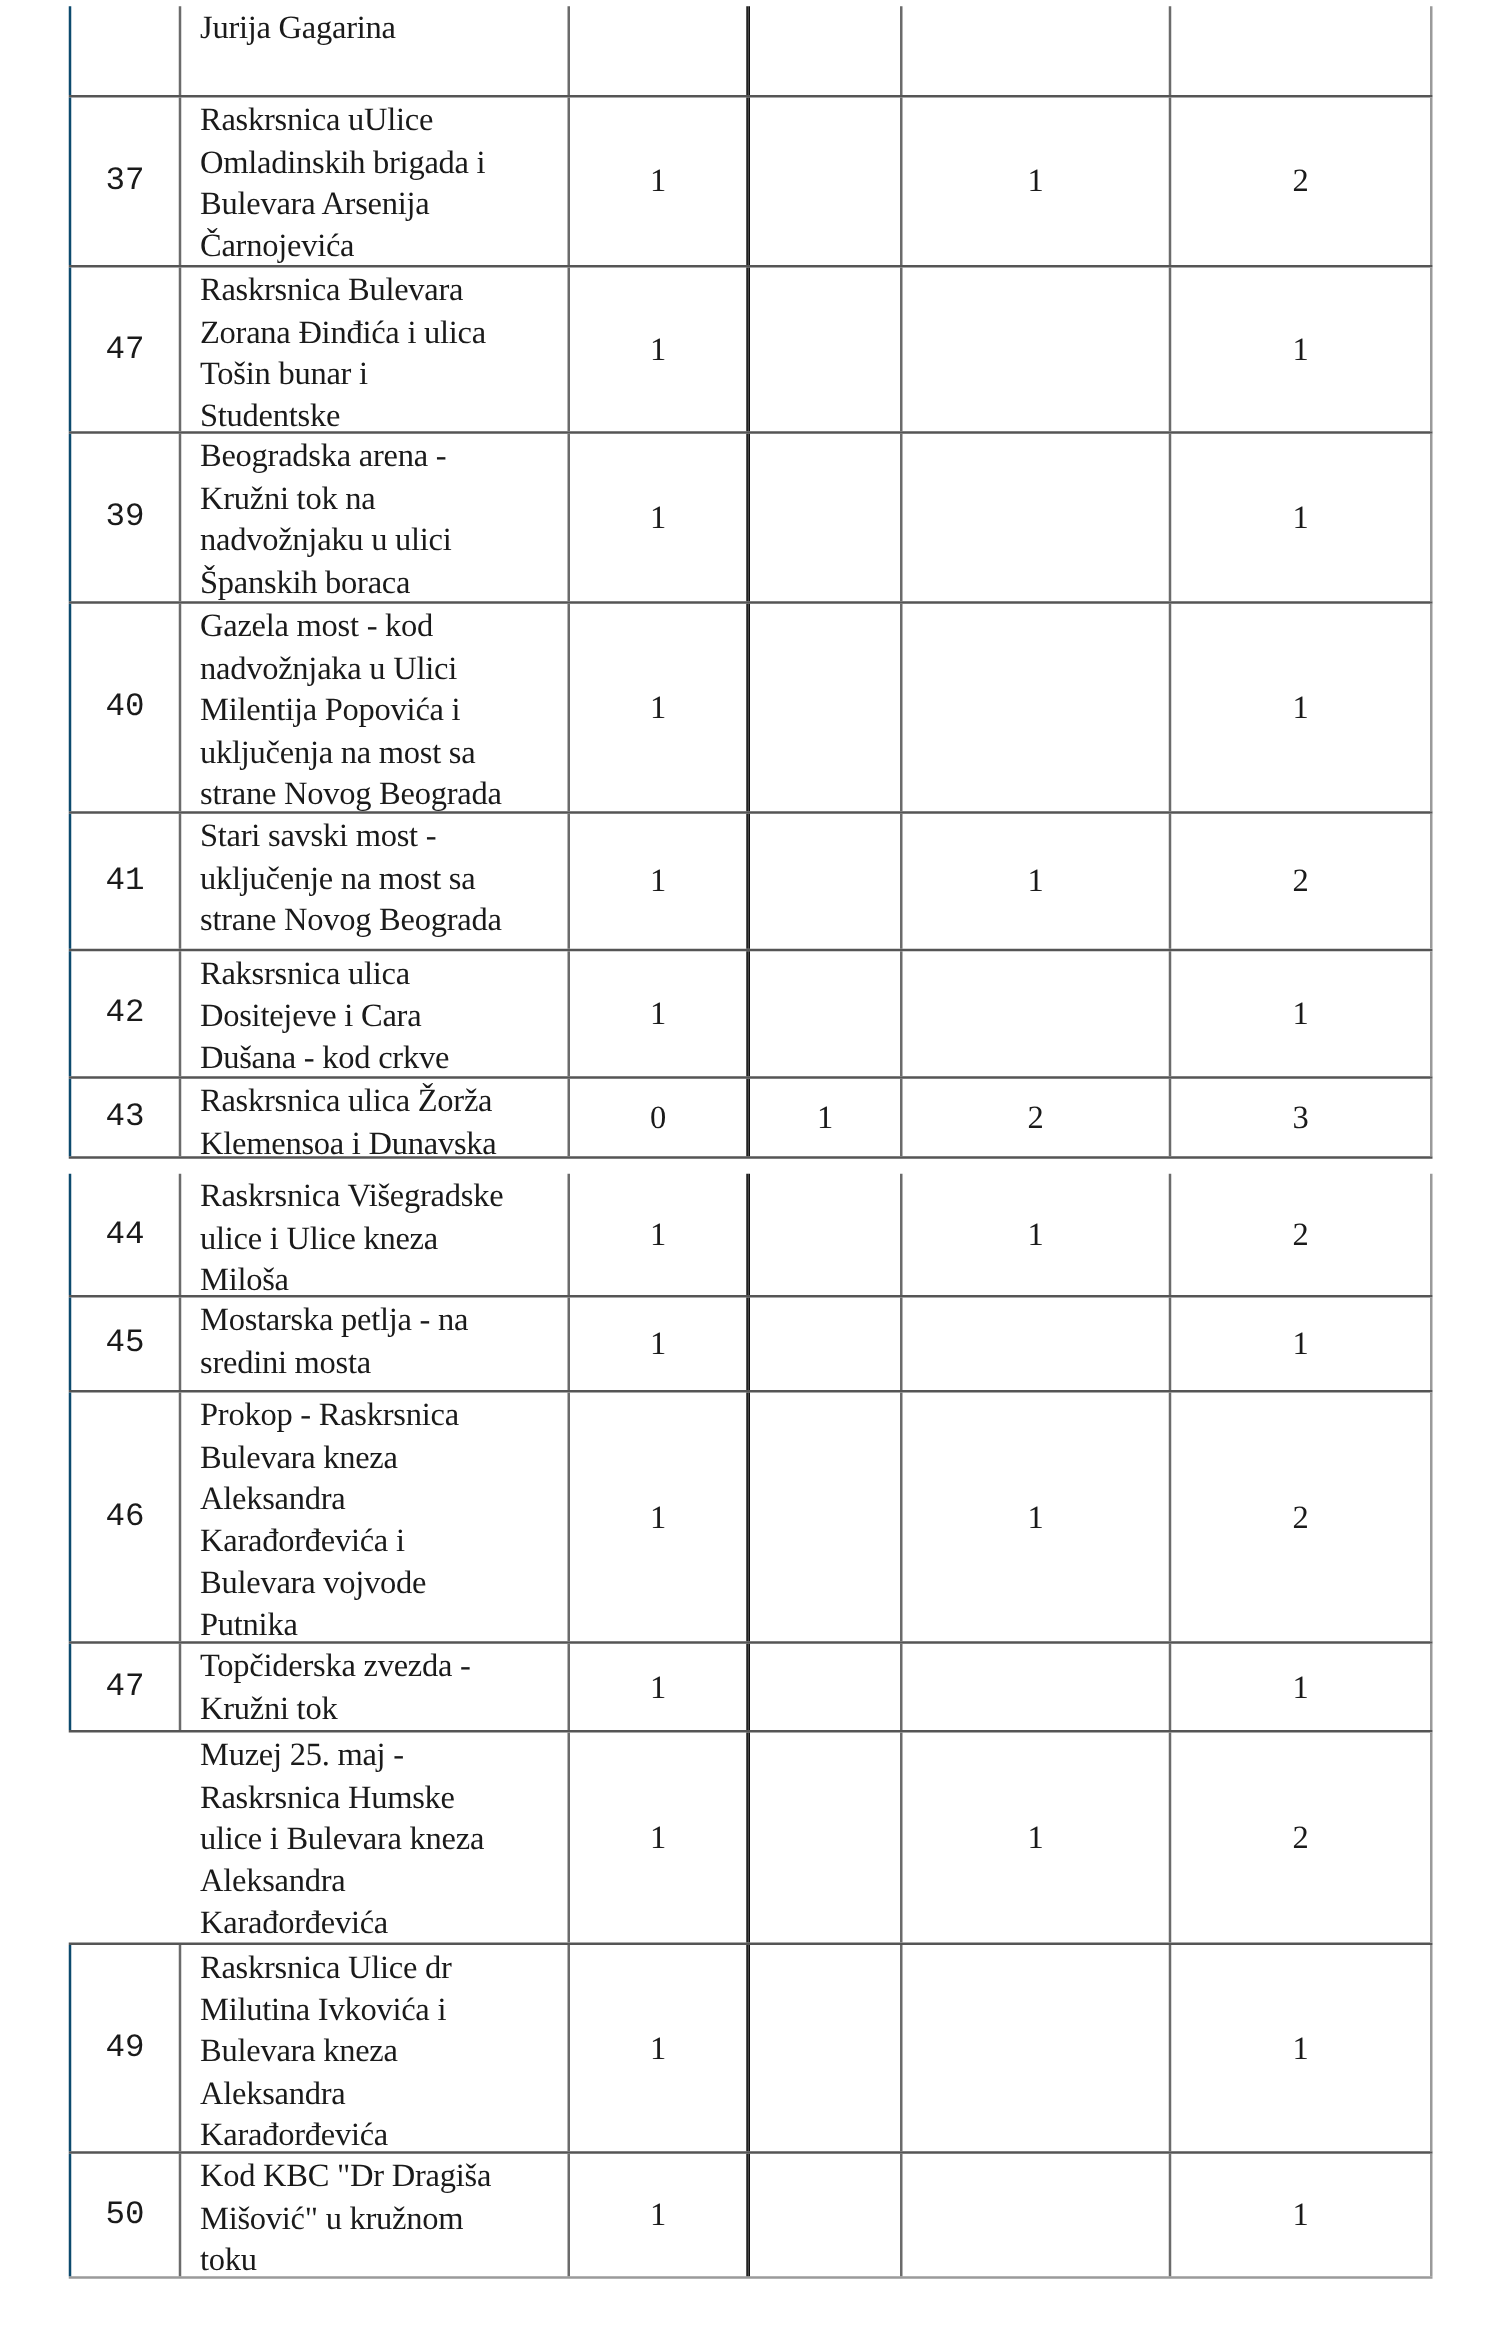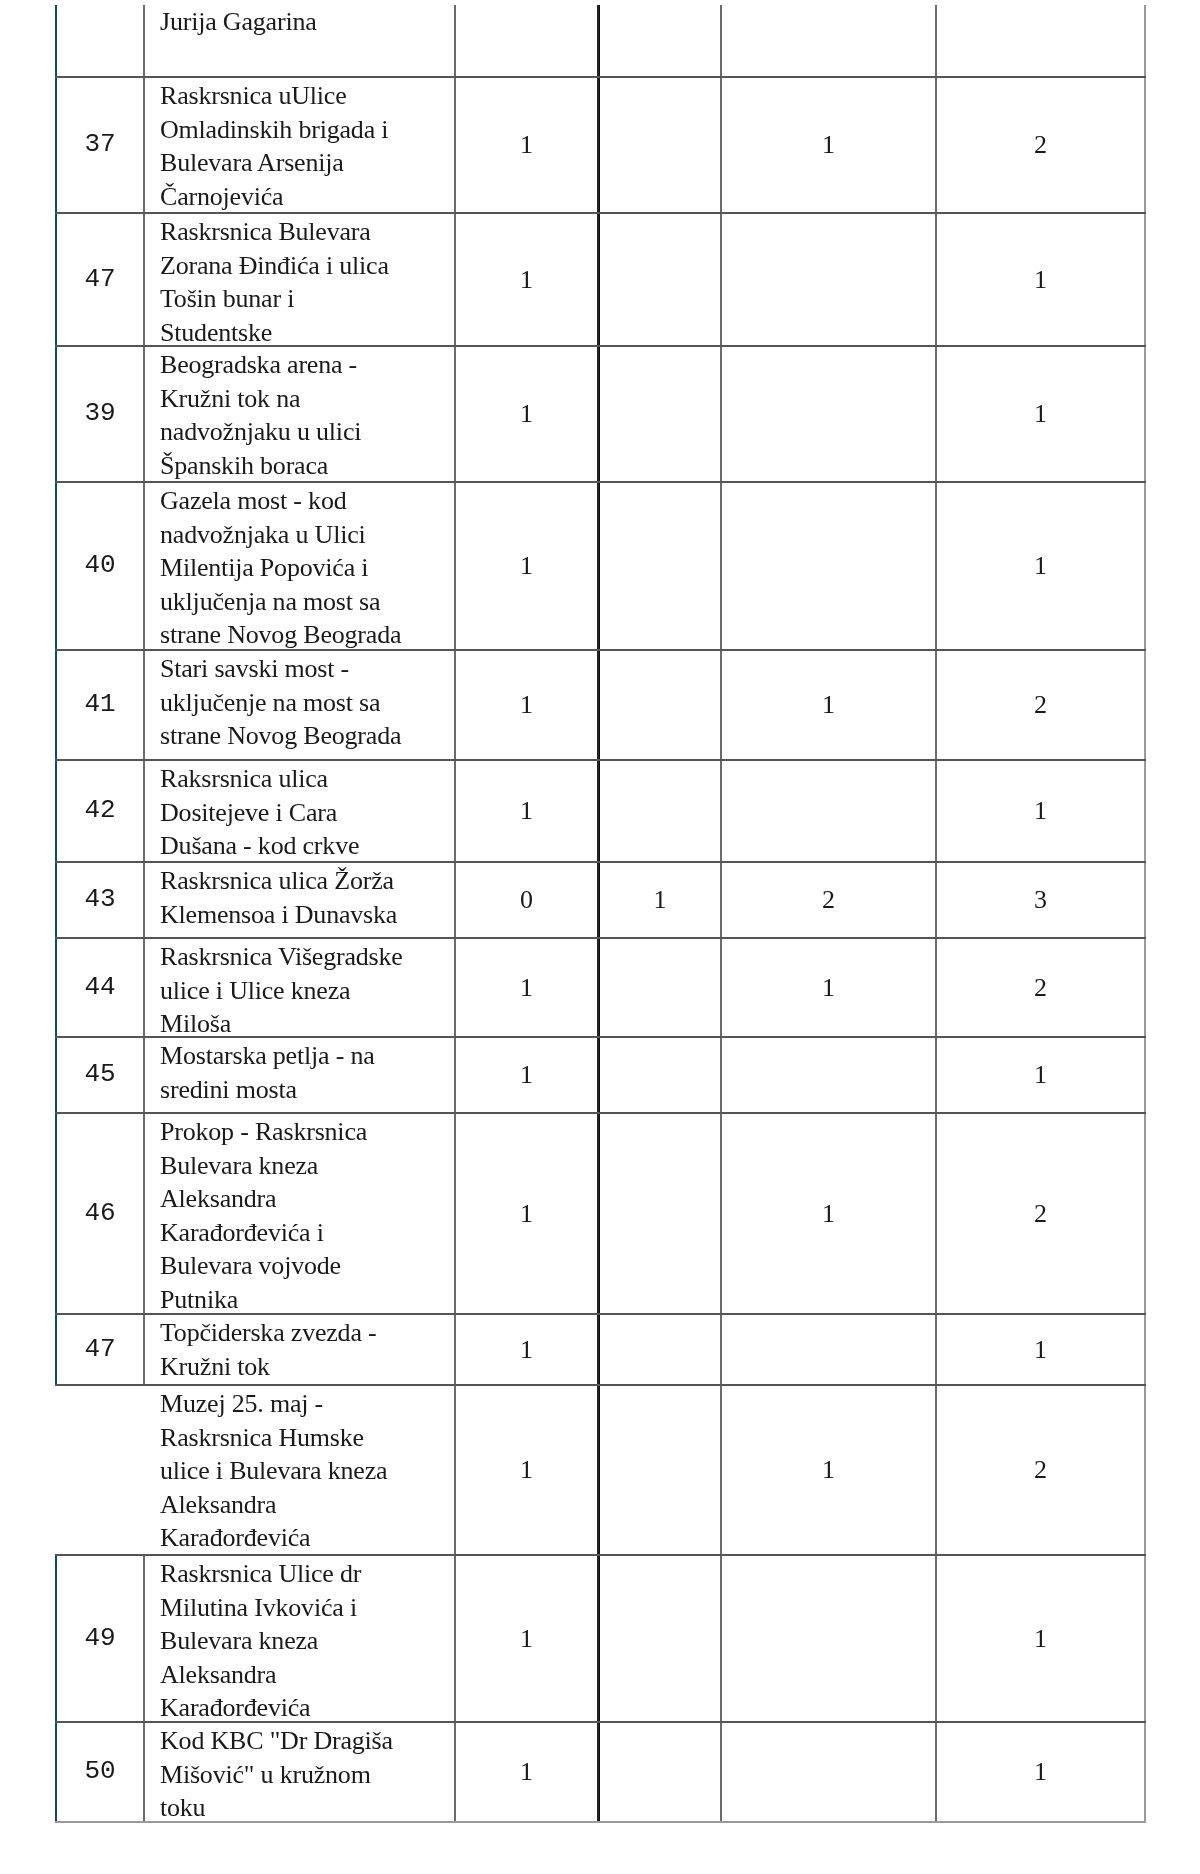--- a/index.html
+++ b/index.html
@@ -210,21 +210,21 @@
       <div class="cell c3">
         <span class="num"></span>
       </div>
       <div class="cell c4">
         <span class="num"></span>
       </div>
       <div class="cell c5">
         <span class="num">1</span>
       </div>
     </div>
-    <div class="row" style="top: 858px; height: 76px; padding-left: 20px;">
+    <div class="row" style="top: 858px; height: 64px; padding-left: 20px;">
       <div class="cell c0">
         <span class="num">43</span>
       </div>
       <div class="cell c1">
         <span class="name-text">Raskrsnica ulica Žorža
 Klemensoa i Dunavska</span>
       </div>
       <div class="cell c2">
         <span class="num">0</span>
       </div>

